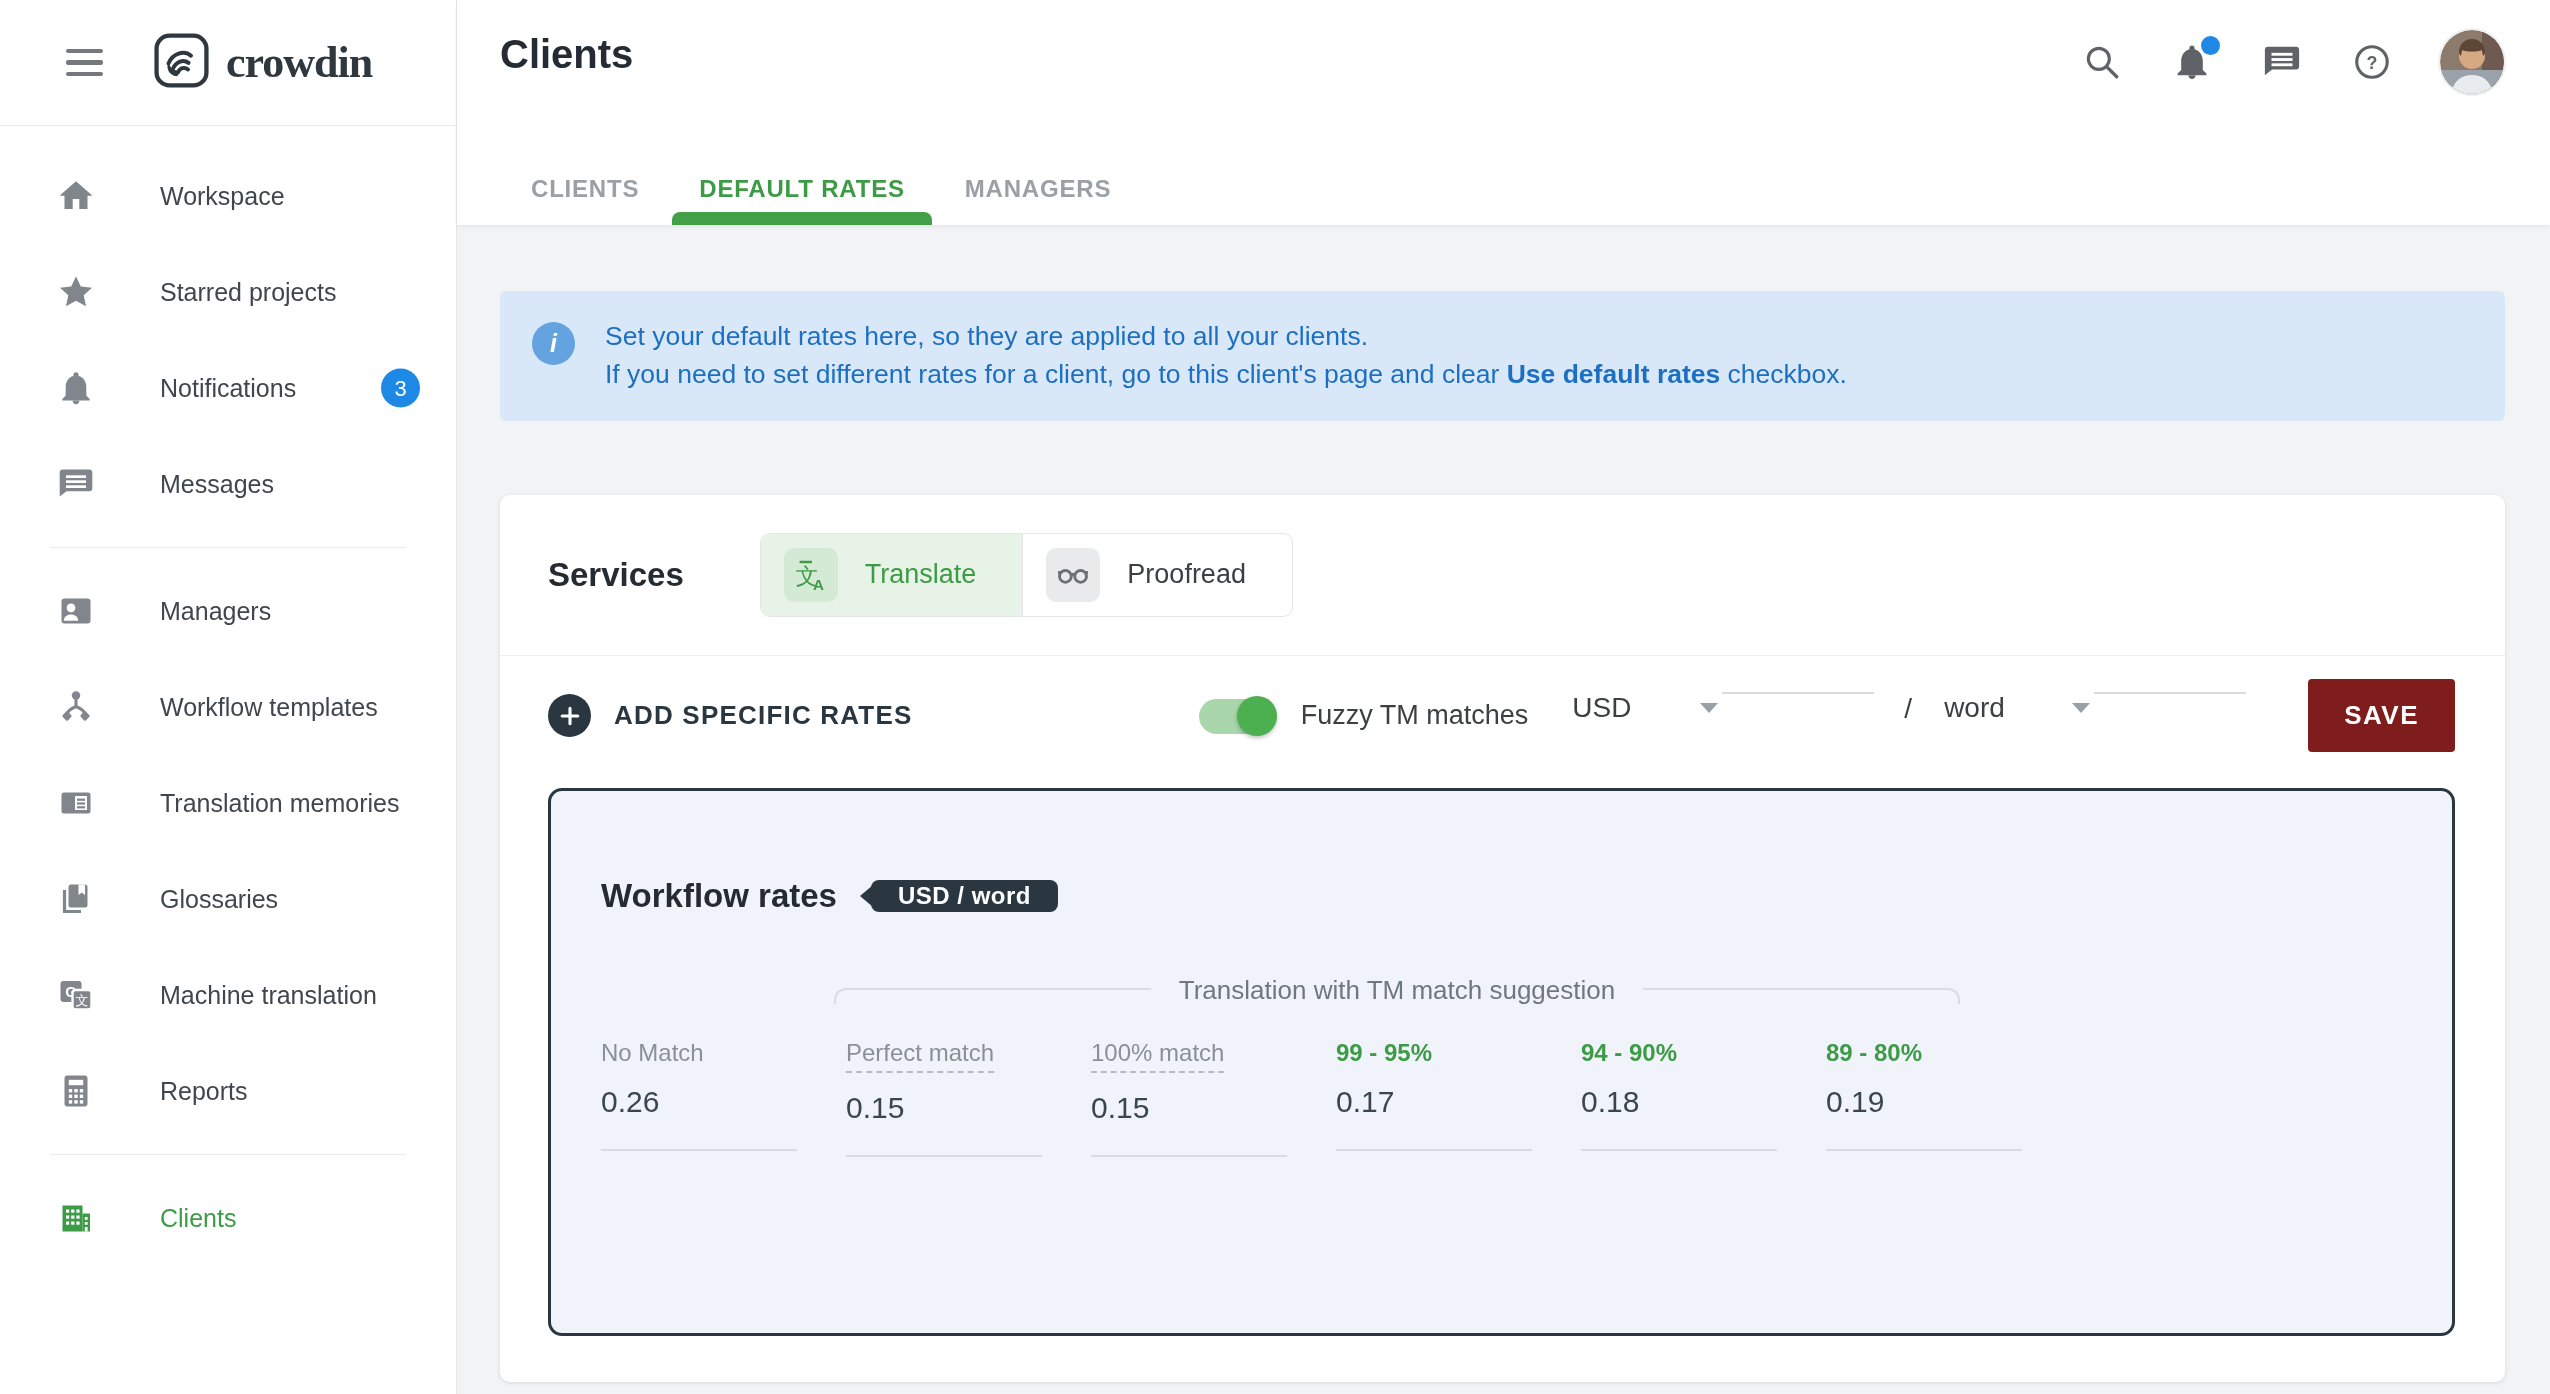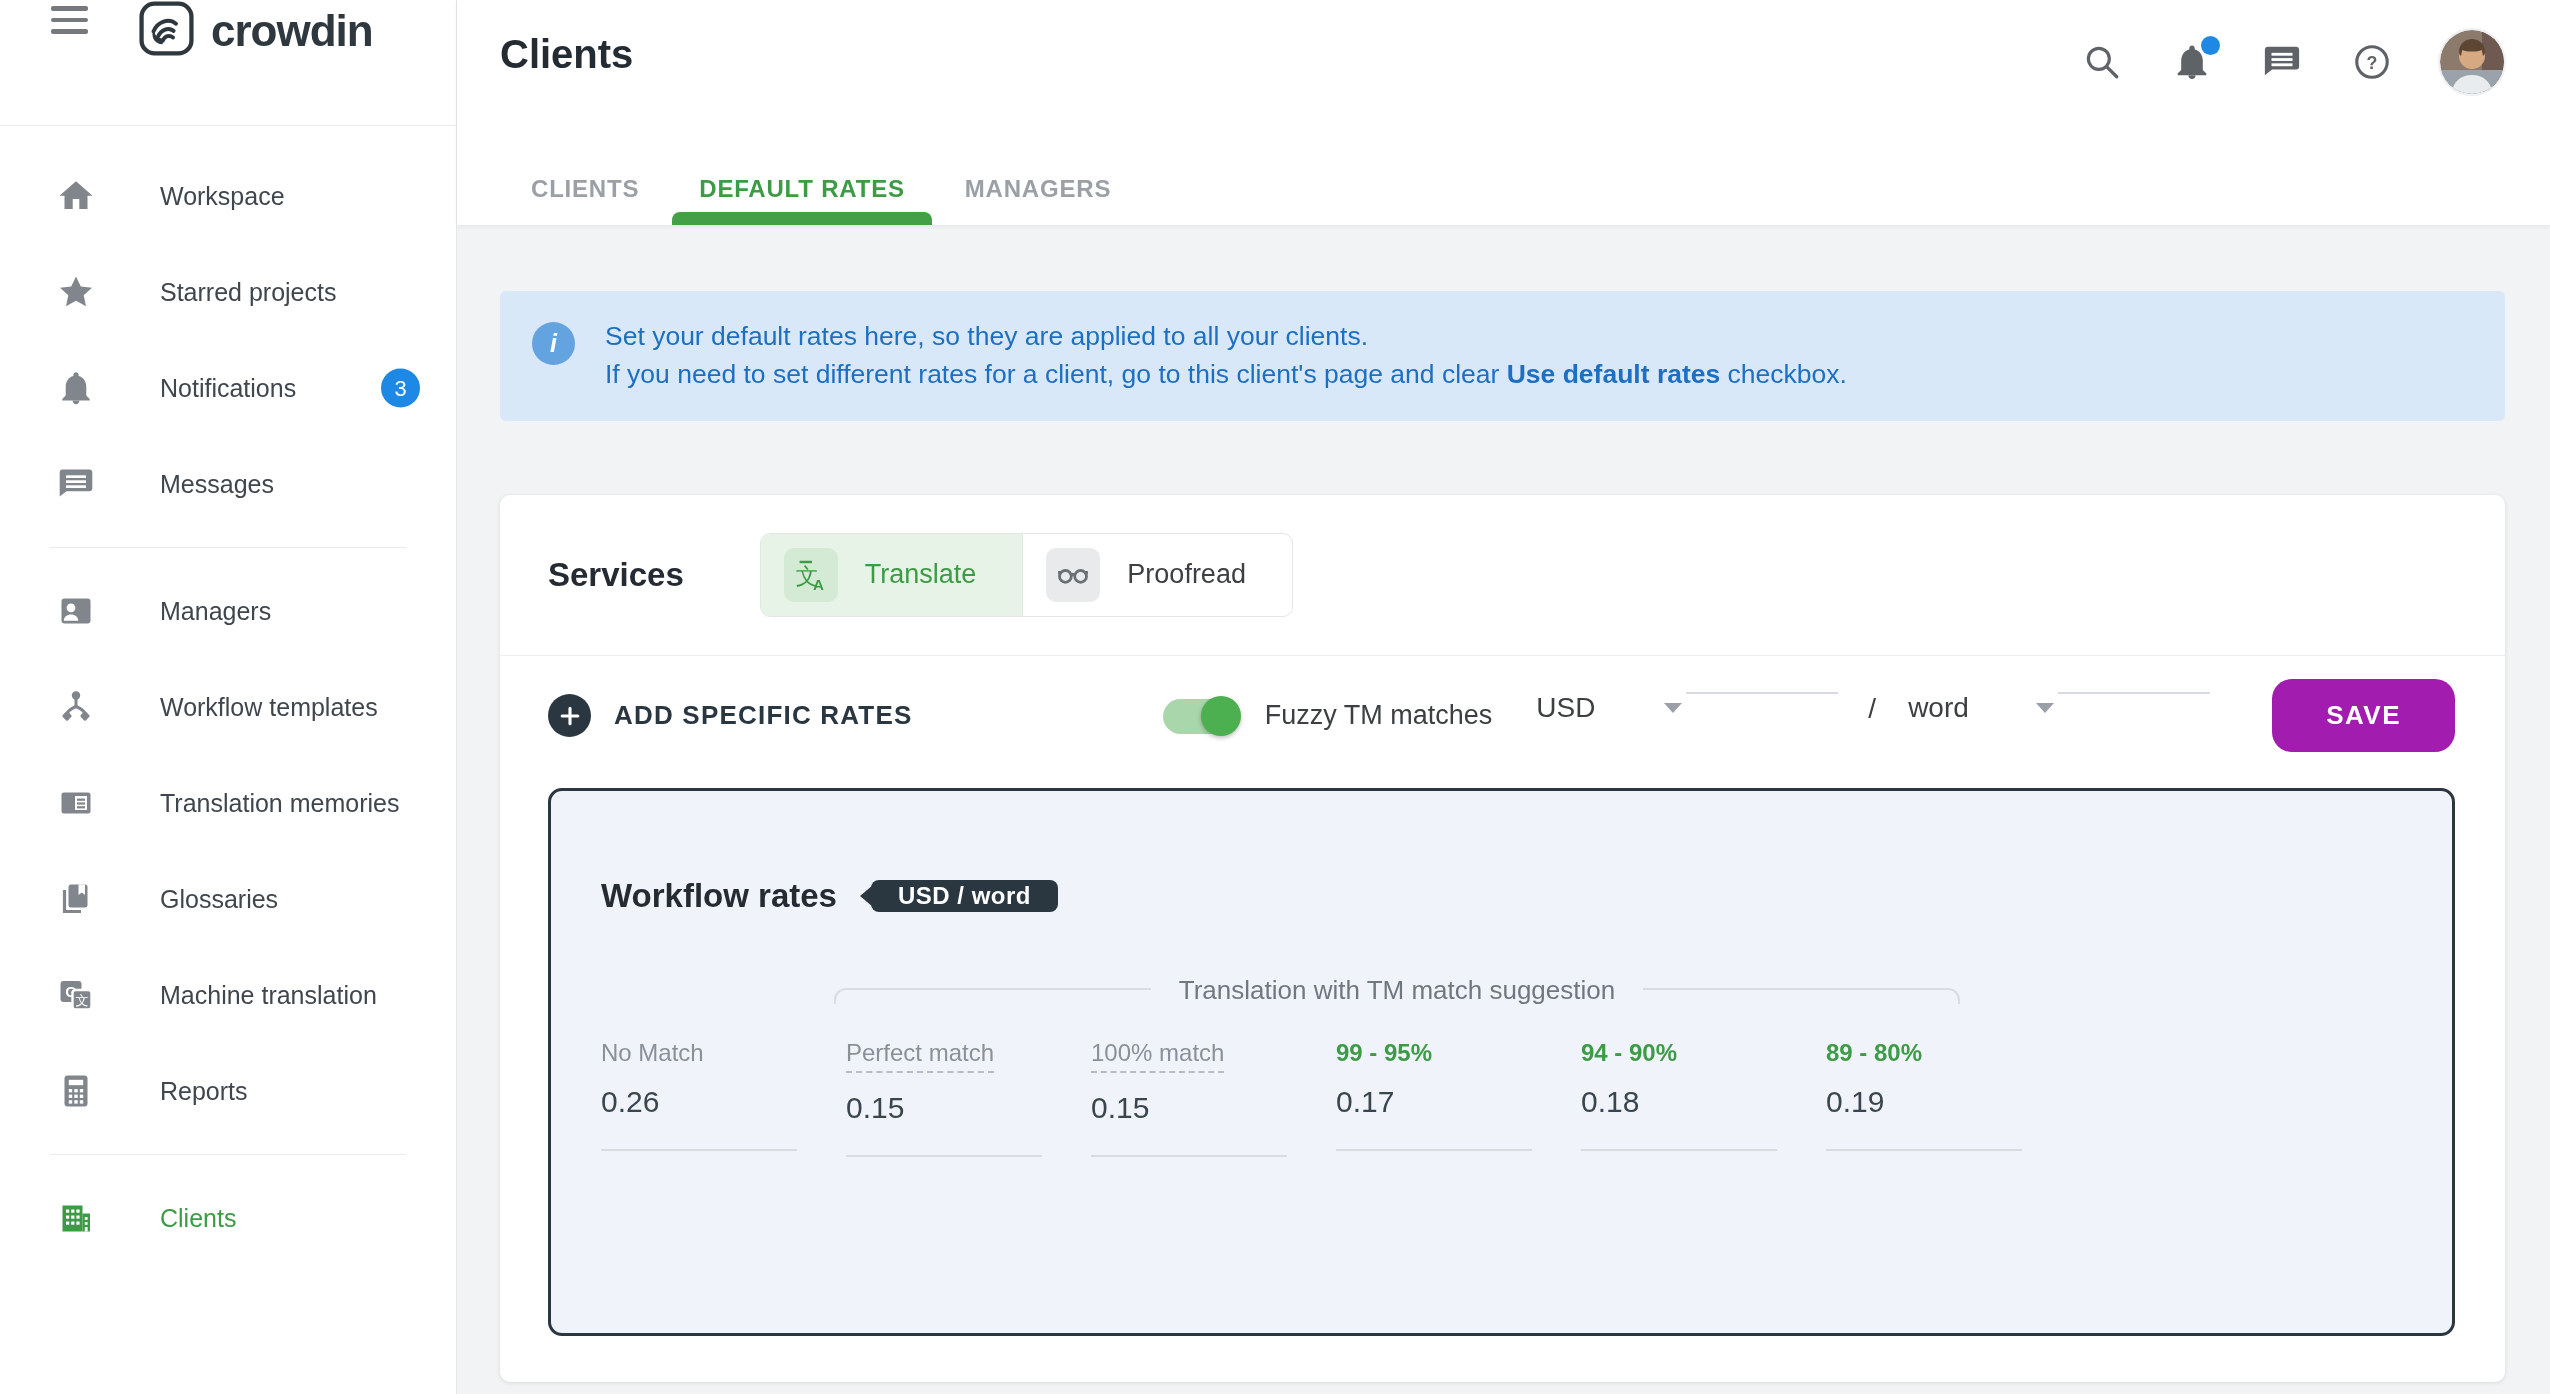--- a/index.html
+++ b/index.html
@@ -1,21 +1,21 @@
 <!DOCTYPE html>
 <html><head>
 <meta charset="utf-8">
 <style>
   * { margin:0; padding:0; box-sizing:border-box; }
   html,body { width:2550px; height:1394px; overflow:hidden; }
   body { font-family:"Liberation Sans", sans-serif; display:flex; background:#F1F3F4; color:#3C4043; }
 
   
   .sidebar { width:457px; min-width:457px; background:#fff; border-right:1px solid #E4E6E8; height:100%; }
-  .logo-row { height:126px; border-bottom:1px solid #E8EAEC; display:flex; align-items:flex-start; padding-left:49px; }
+  .logo-row { height:126px; border-bottom:1px solid #E8EAEC; display:flex; align-items:center; padding-left:64px;font-family:Liberation Serif, serif; }
   .hamburger { display:flex; flex-direction:column; gap:7px; cursor:pointer; padding:6px 2px; }
   .hamburger span { width:37px; height:4.5px; border-radius:2px; background:#75797E; }
   .logo { display:flex; align-items:center; gap:16px; margin-left:48px; cursor:pointer; }
   .logo-text { font-size:44px; font-weight:700; letter-spacing:-1px; color:#2E383E; }
   .nav { padding-top:22px; }
   .nav-item { height:96px; display:flex; align-items:center; padding-left:55px; position:relative; cursor:pointer; color:#3F464D; }
   .nav-item .nav-ic { width:42px; height:42px; margin-right:63px; display:flex; align-items:center; justify-content:center; color:#80868B; }
   .nav-item .nav-label { font-size:25px; }
   .nav-item.active { color:#3D9B46; }
   .nav-item.active .nav-ic { color:#3D9B46; }
@@ -64,21 +64,21 @@
   .toolbar-right { margin-left:auto; display:flex; align-items:center; }
   .toggle { position:relative; width:74px; height:44px; margin-right:28px; cursor:pointer; }
   .toggle-track { position:absolute; left:0; top:5px; width:72px; height:35px; border-radius:18px; background:#A9D6AB; }
   .toggle-knob { position:absolute; right:-4px; top:2px; width:40px; height:40px; border-radius:50%; background:#4CAF50; box-shadow:0 2px 4px rgba(0,0,0,.25); }
   .toggle-label { font-size:27px; color:#3C4043; margin-right:42px; }
   .select { display:flex; flex-direction:row; cursor:pointer; }
   .select-top { display:flex; align-items:center; justify-content:space-between; width:152px; font-size:28px; color:#3C4043; padding:0 4px 16px 2px; }
   .caret { width:0; height:0; border-left:9px solid transparent; border-right:9px solid transparent; border-top:10px solid #9AA0A6; }
   .select-underline { height:2px; background:#D8DCE0; width:152px; }
   .slash { font-size:28px; color:#3C4043; margin:0 30px; padding-bottom:14px; }
-  .save-btn { margin-left:62px; background:#a21caf; color:#fff; font-size:26px; font-weight:700; letter-spacing:1.5px; padding:21px 54px; border-radius:20px; border:none; cursor:pointer; font-family:inherit; }
+  .save-btn { margin-left:62px; background:#7f1d1d; color:#fff; font-size:26px; font-weight:700; letter-spacing:1.5px; padding:21px 36px; border-radius:4px; border:none; cursor:pointer; font-family:inherit; }
 
   
   .inner-card { margin:12px 50px 0 48px; background:#F0F4FA; border:3px solid #2A3740; border-radius:14px; padding:86px 50px 0; height:548px; }
   .rr-head { display:flex; align-items:center; }
   .rr-title { font-size:33px; font-weight:700; color:#252B33; }
   .rr-badge { position:relative; margin-left:34px; background:#2A3740; color:#fff; font-size:24px; font-weight:700; letter-spacing:.5px; padding:2px 27px; border-radius:8px; }
   .rr-badge::before { content:''; position:absolute; left:-11px; top:50%; transform:translateY(-50%); border-top:11px solid transparent; border-bottom:11px solid transparent; border-right:13px solid #2A3740; }
   .rates { margin-top:60px; }
   .bracket-row { margin-left:233px; width:1162px; display:flex; align-items:flex-start; height:34px; }
   .bracket-line { flex:1; height:16px; border-top:2px solid #D9DDE2; margin-top:13px; }

